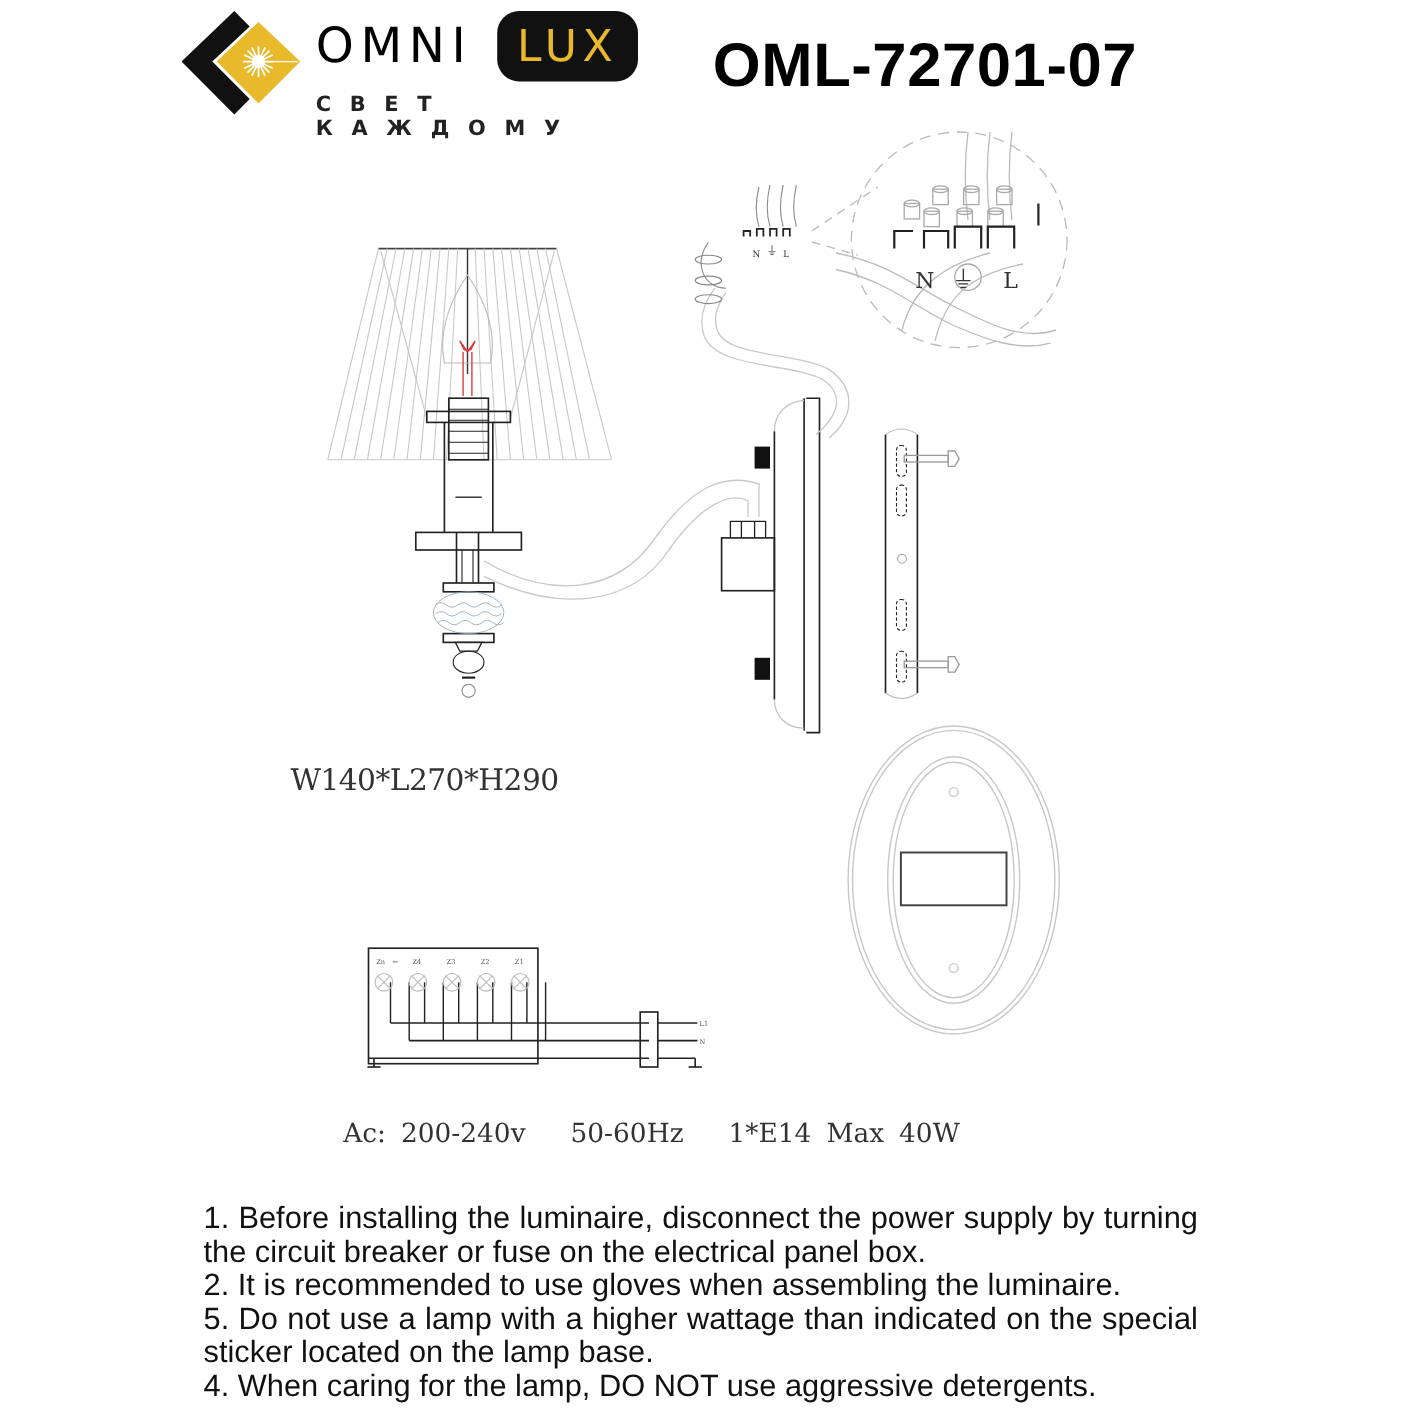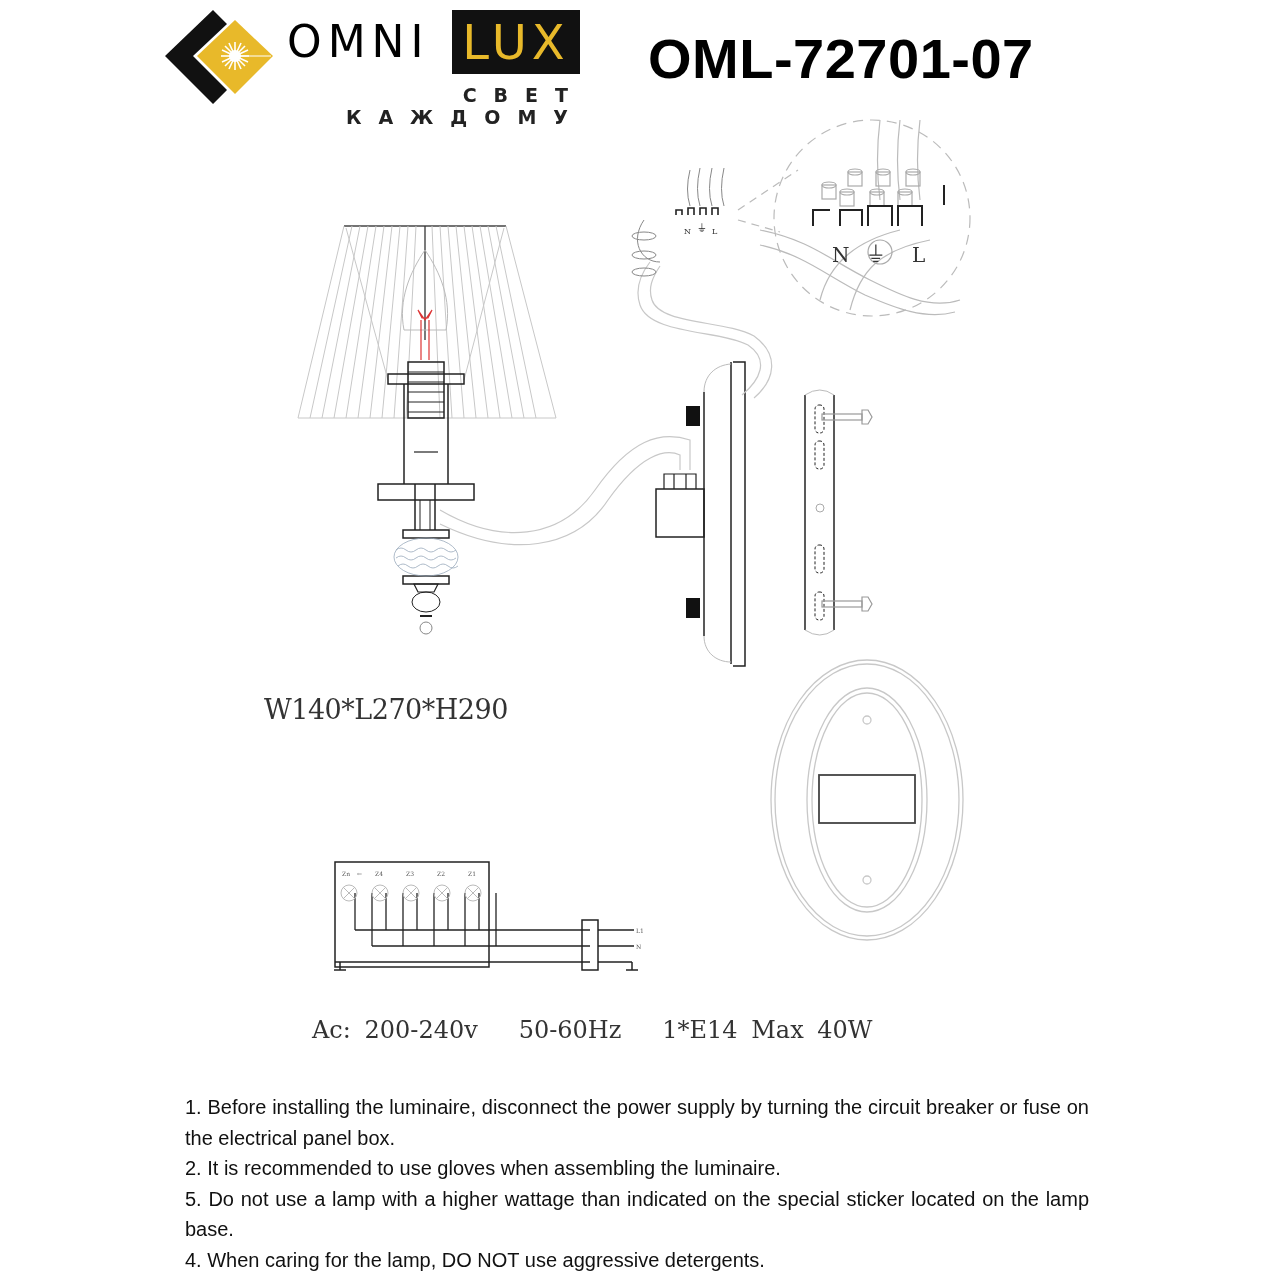--- a/index.html
+++ b/index.html
@@ -1,25 +1,25 @@
 <!DOCTYPE html>
 <html><head>
   <meta charset="utf-8">
   <style>
     html, body { margin: 0; padding: 0; background: #ffffff; }
     body { width: 1280px; height: 1280px; position: relative; overflow: hidden; }
     .abs { position: absolute; }
     .logo-omni { font-family: "DejaVu Sans", sans-serif; font-size: 44px; letter-spacing: 6px; color: #000000; font-weight: normal; }
-    .logo-lux-box { background: #111; color: #e8b92a; font-family: "DejaVu Sans", sans-serif; font-size: 48px; letter-spacing: 5px; text-align: center; line-height: 70px; }
-    .logo-tag { font-family: "DejaVu Sans", sans-serif; font-size: 19px; letter-spacing: 17px; color: #222; font-weight: bold; text-align: right; }
+    .logo-lux-box { background: #111; color: #e8b92a; font-family: "DejaVu Sans", sans-serif; font-size: 40px; letter-spacing: 5px; text-align: center; line-height: 70px; border-radius: 20px; }
+    .logo-tag { font-family: "DejaVu Sans", sans-serif; font-size: 19px; letter-spacing: 17px; color: #222; font-weight: bold; }
     .model { font-family: "Liberation Sans", sans-serif; font-weight: bold; font-size: 56px; color: #000; letter-spacing: 0.5px; }
     .serif-spec { font-family: "DejaVu Serif", serif; color: #333; }
     .dims { font-size: 27px; letter-spacing: -0.5px; }
     .power { font-size: 24px; word-spacing: 6px; }
-    .instructions { font-family: "Liberation Sans", sans-serif; font-size: 20px; line-height: 30.5px; color: #111; width: 904px; text-align: justify; }
+    .instructions { font-family: "Liberation Sans", sans-serif; font-size: 28px; line-height: 30.5px; color: #111; width: 904px; text-align: justify; }
     .instructions p { margin: 0; }
     svg text { font-family: "DejaVu Serif", serif; }
   </style>
 </head>
 <body>
 
 <div class="abs" style="left:165px;top:6px;width:420px;height:100px;">
   <svg class="abs" style="left:0;top:0" width="112" height="100" viewBox="0 0 112 100">
     <polygon points="48,4 62,18 28,50 62,84 48,98 0,50" fill="#111"></polygon>
     <polygon points="70,14 108,50 70,88 32,50" fill="#e8b92a"></polygon>

